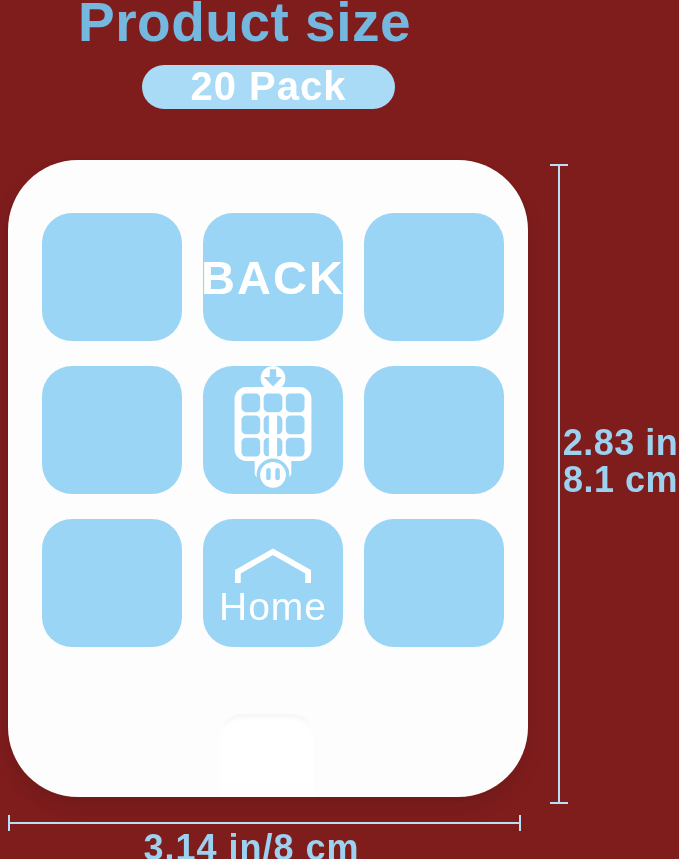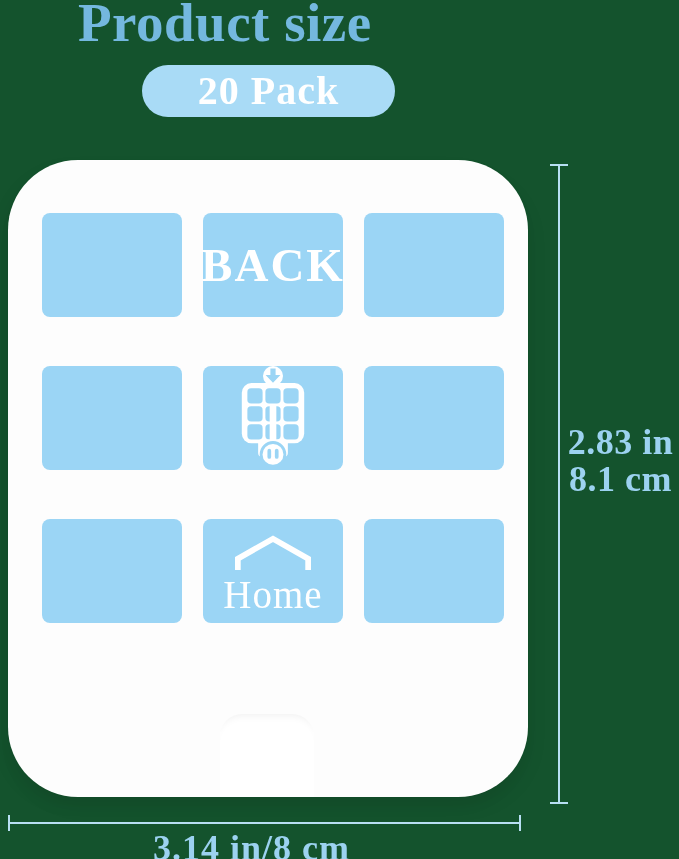--- a/index.html
+++ b/index.html
@@ -1,28 +1,28 @@
 <!DOCTYPE html>
 <html><head>
 <meta charset="utf-8">
 <style>
   html,body { margin:0; padding:0; background:#ffffff; }
   .canvas {
     position:relative; width:679px; height:859px; overflow:hidden;
-    background:#14532d;
-    font-family:Liberation Serif, serif;
+    background:#7f1d1d;
+    font-family:Liberation Sans, sans-serif;
   }
   
   .title {
     position:absolute; left:78px; top:-5px;
     font-size:55px; line-height:55px; font-weight:700;
     letter-spacing:0.5px; color:#74b8df; white-space:nowrap;
   }
   .badge {
-    position:absolute; left:142px; top:65px; width:253px; height:52px;
+    position:absolute; left:142px; top:65px; width:253px; height:44px;
     background:#a9dbf6; border-radius:26px;
     display:flex; align-items:center; justify-content:center;
   }
   .badge span {
     color:#ffffff; font-size:40px; font-weight:700; letter-spacing:1px;
     padding-bottom:2px;
   }
   
   .card {
     position:absolute; left:8px; top:160px; width:520px; height:637px;
@@ -34,21 +34,21 @@
     position:absolute; left:212px; bottom:0; width:94px; height:83px;
     background:#ffffff; border-radius:22px 22px 0 0;
     box-shadow:inset 0 8px 10px -8px rgba(0,0,0,0.08);
   }
   .grid {
     position:absolute; left:34px; top:53px;
     display:grid; grid-template-columns:repeat(3,140px);
     grid-auto-rows:140px; column-gap:21px; row-gap:13px;
   }
   .sq {
-    width:140px; height:104px; background:#9bd5f5; border-radius:8px;
+    width:140px; height:128px; background:#9bd5f5; border-radius:30px;
     display:flex; flex-direction:column; align-items:center; justify-content:center;
   }
   .sq .back-label {
     color:#ffffff; font-size:47px; font-weight:700; letter-spacing:2px;
   }
   .sq .home-label {
     color:#ffffff; font-size:39px; font-weight:400; letter-spacing:1px;
     margin-top:1px;
   }
   .home-cell { padding-top:8px; box-sizing:border-box; }

